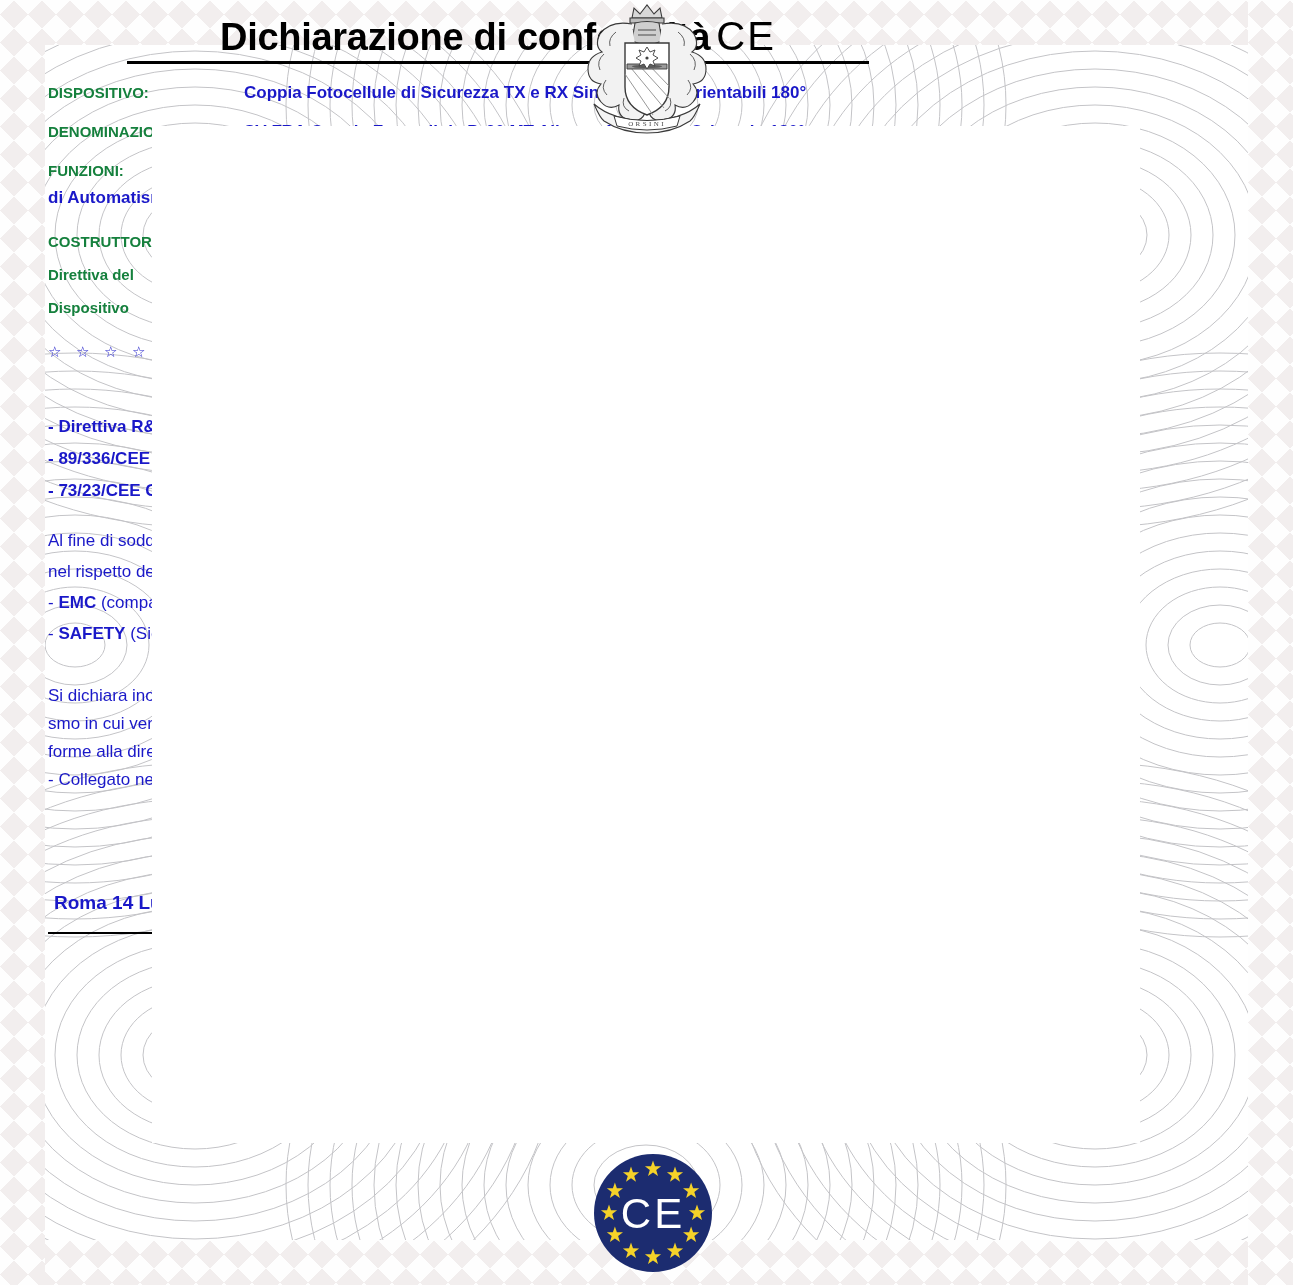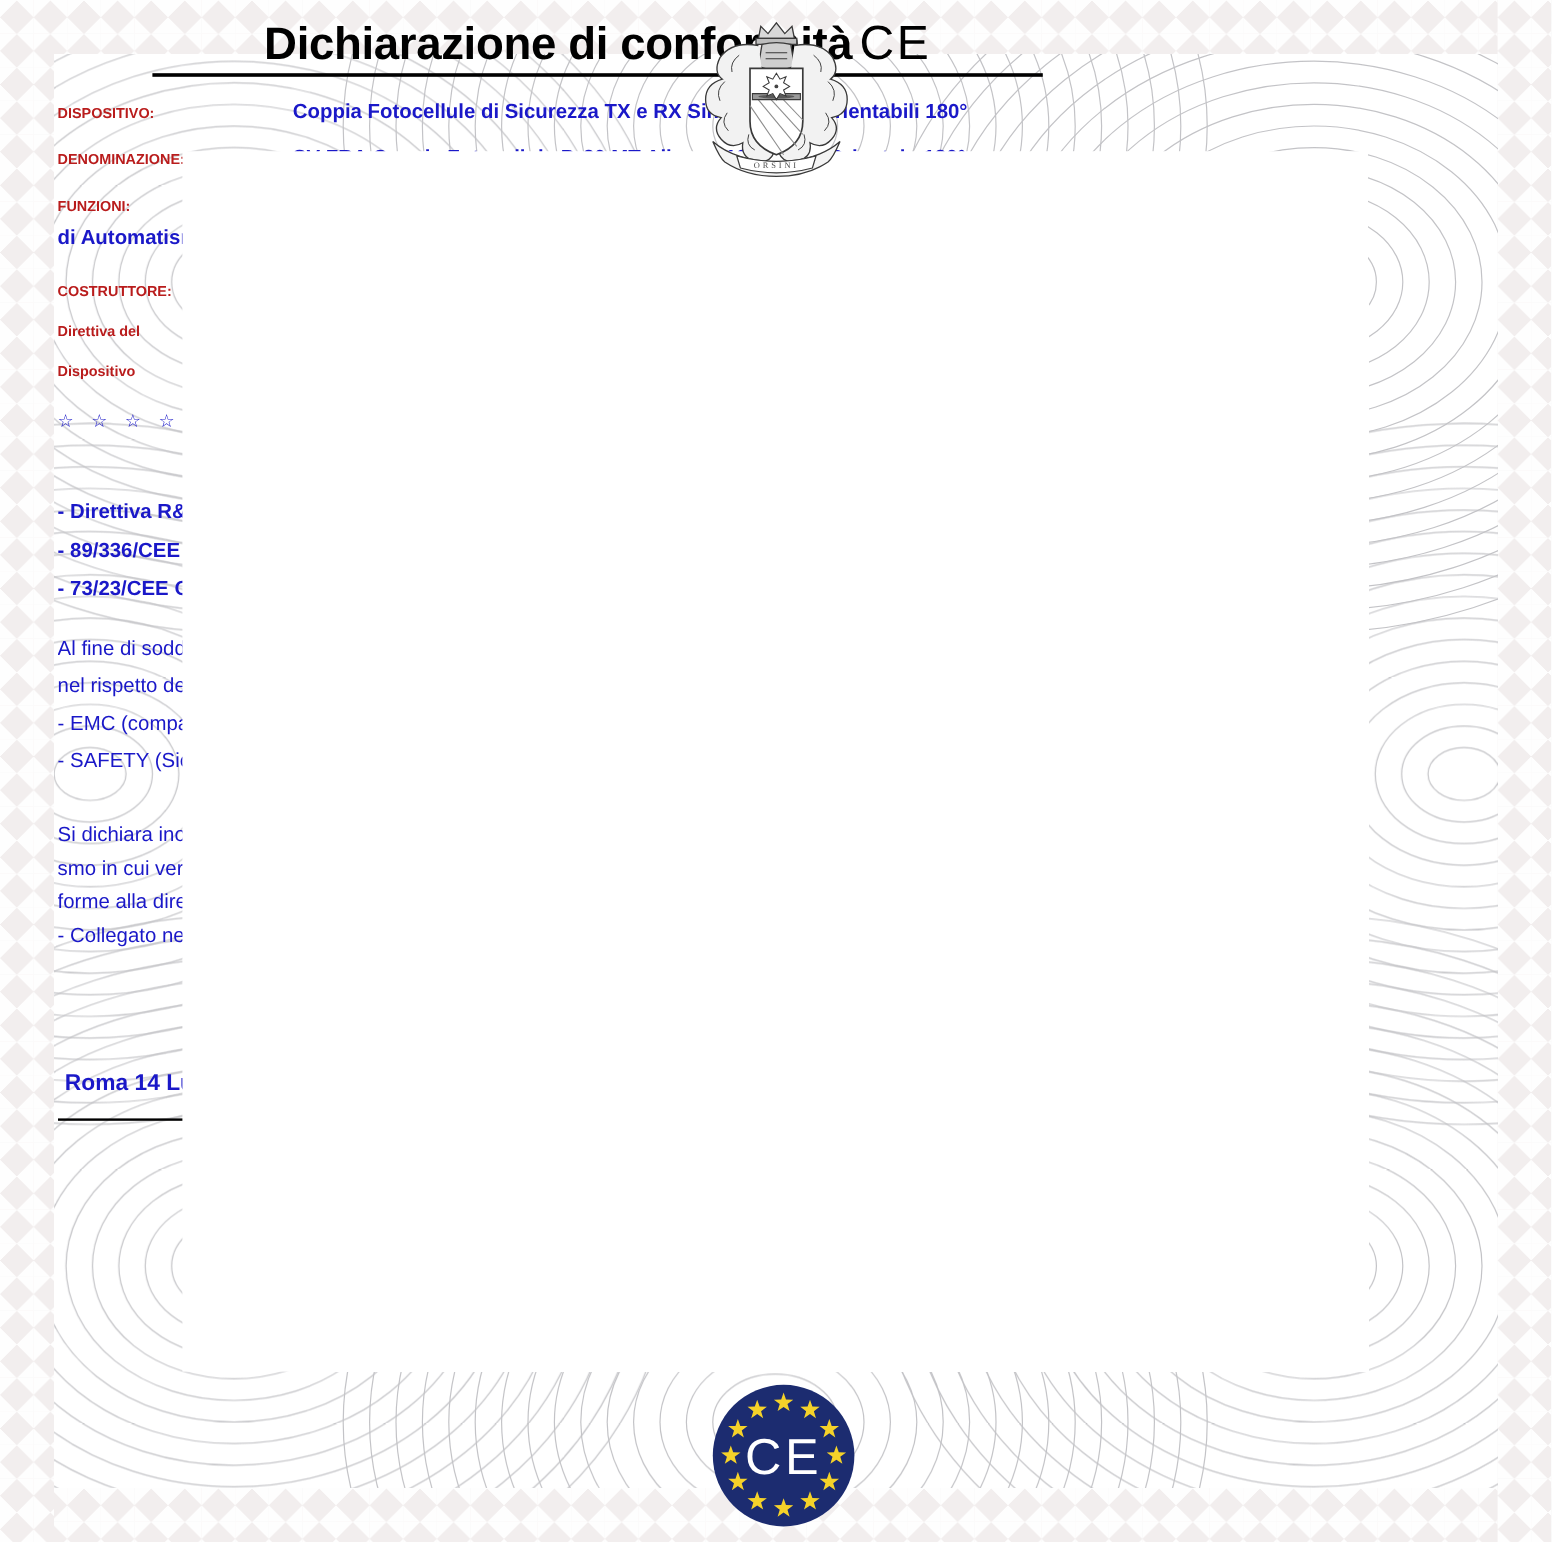--- a/index.html
+++ b/index.html
@@ -53,21 +53,21 @@
     width: 988px;
     height: 1017px;
     background: #ffffff;
     z-index: 5;
   }
 
   
   #crest {
     position: absolute;
     left: 572px;
-    top: 16px;
+    top: 2px;
     width: 150px;
     height: 132px;
     z-index: 8;
   }
 
   
   #ce-logo {
     position: absolute;
     left: 592px;
     top: 1152px;
@@ -110,23 +110,23 @@
     white-space: nowrap;
   }
 
   
   .field-row {
     display: flex;
     align-items: baseline;
     margin-top: 19px;
   }
   .field-label {
-    font-size: 12px;
-    font-weight: bold;
-    color: #b91c1c;
+    font-size: 15px;
+    font-weight: bold;
+    color: #15803d;
     width: 196px;
     flex: 0 0 196px;
     white-space: nowrap;
   }
   .field-value {
     font-size: 17px;
     font-weight: bold;
     color: #1a18c8;
     white-space: nowrap;
   }
@@ -173,21 +173,21 @@
   }
 
   
   .normative { margin-top: 30px; }
   .normative .line {
     font-size: 17px;
     font-weight: normal;
     color: #1a18c8;
     margin-bottom: 11px;
   }
-  .normative .line b { font-weight: normal; }
+  .normative .line b { font-weight: bold; }
 
   
   .closing { margin-top: 42px; }
   .closing .line {
     font-size: 17px;
     font-weight: normal;
     color: #1a18c8;
     margin-bottom: 8px;
   }
 

